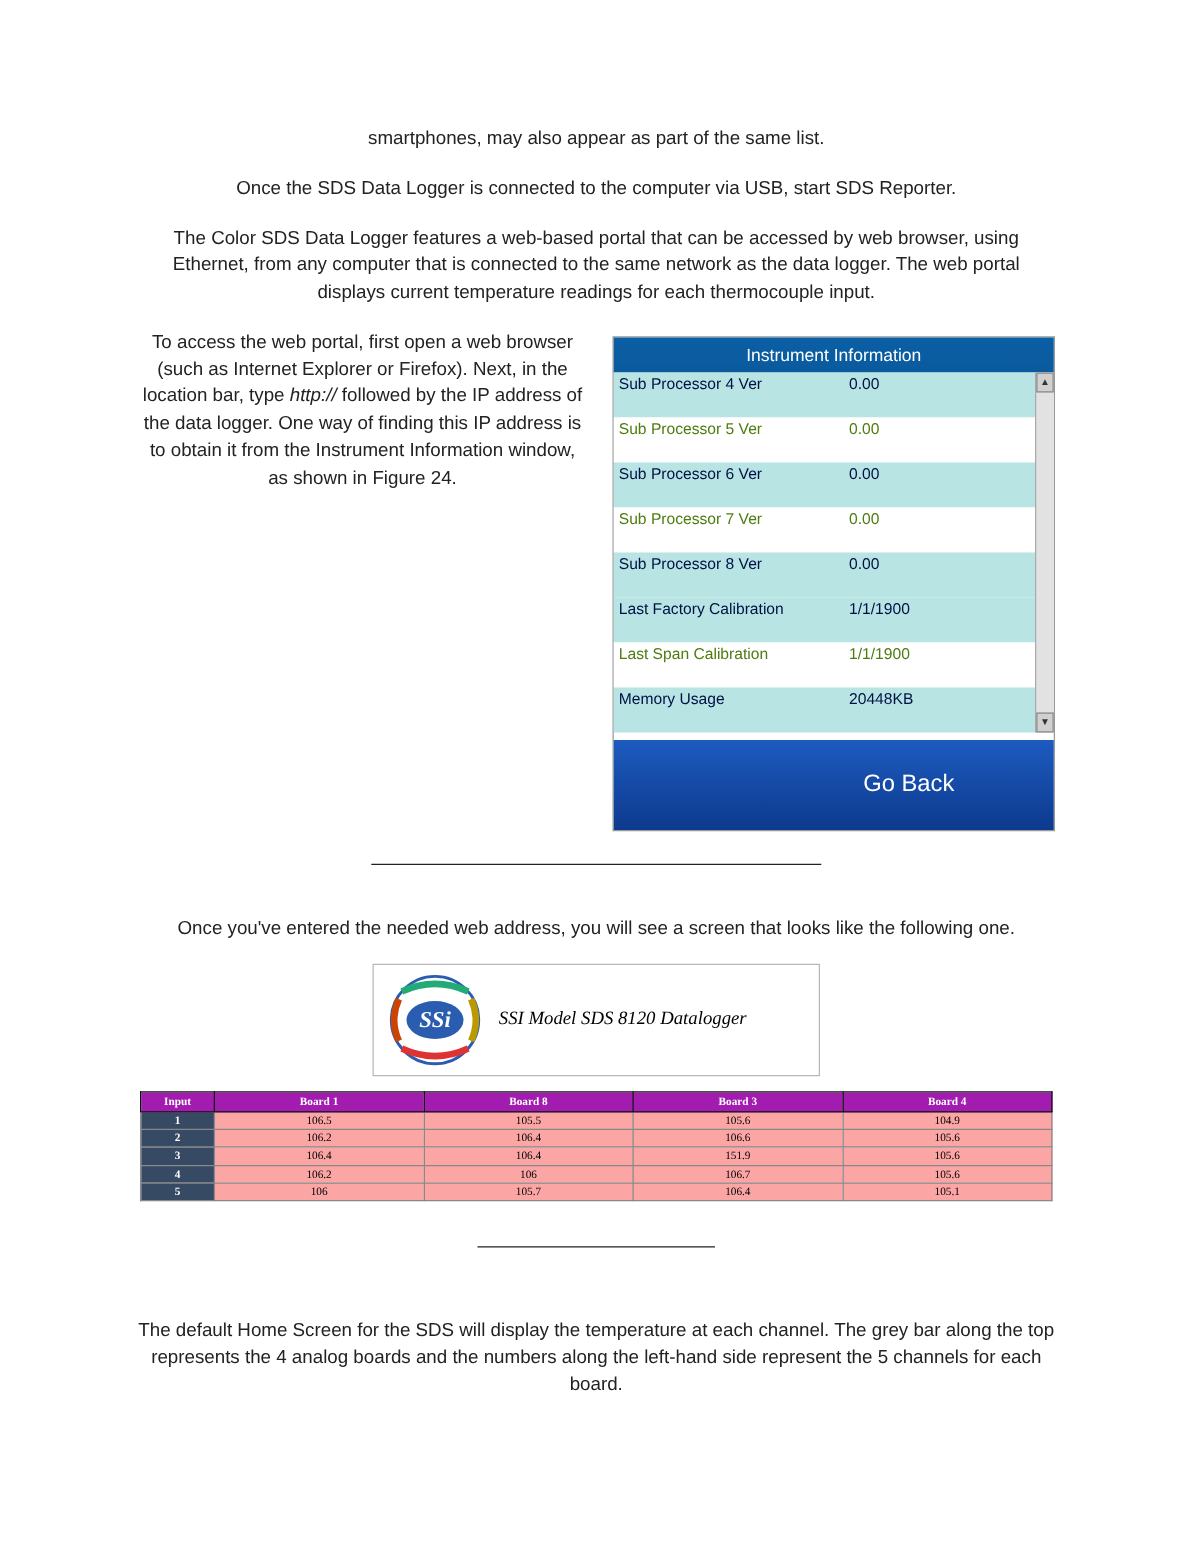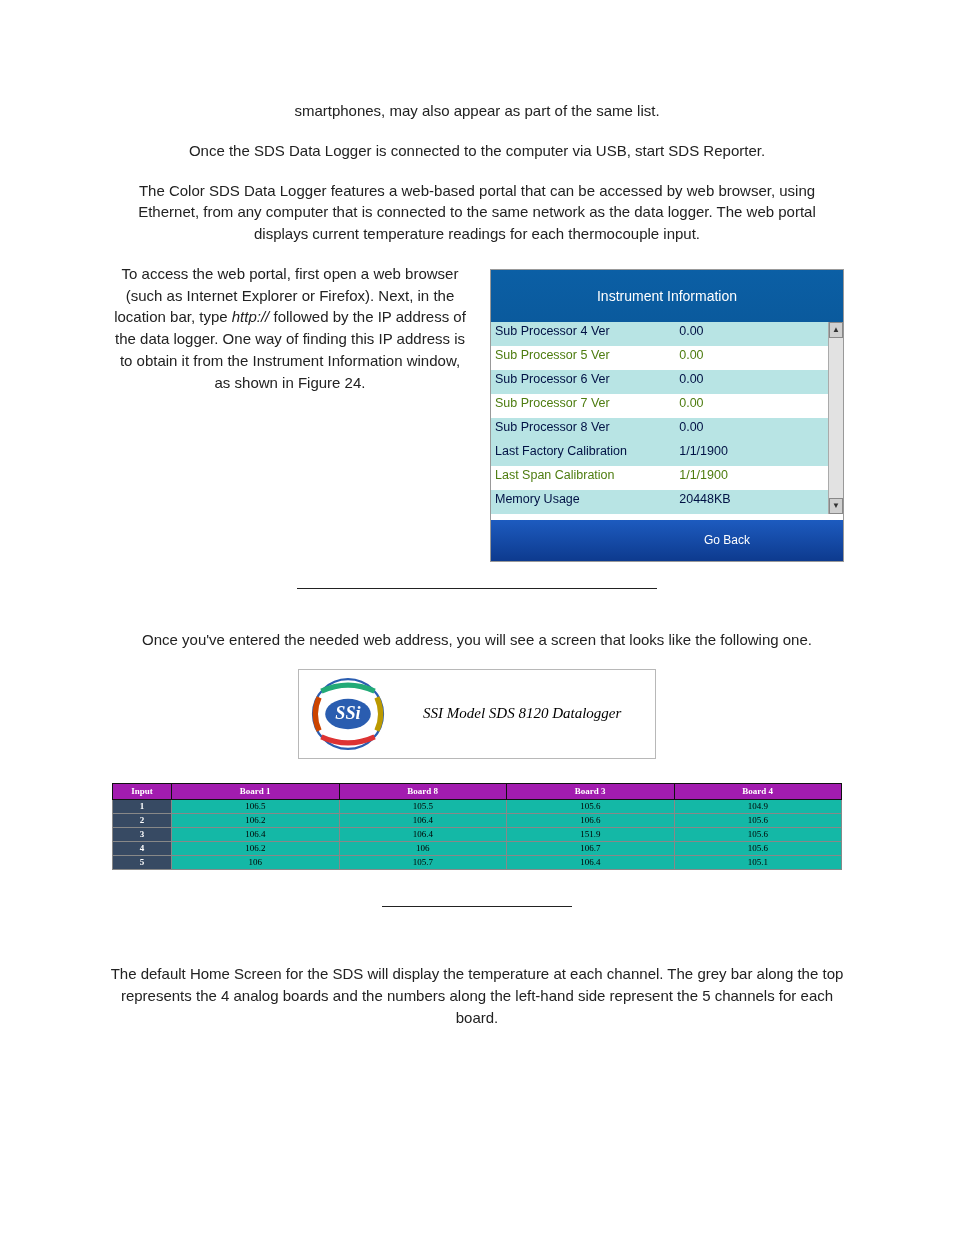--- a/index.html
+++ b/index.html
@@ -29,35 +29,35 @@
   .instr-panel {
     width: 352px;
     border: 1px solid #999;
     background: #fff;
   }
   .instr-title {
     background: linear-gradient(#0b5fa5, #0a5a9d);
     color: #fff;
     font-size: 14px;
     text-align: center;
-    padding: 16px 0;
+    padding: 4px 0;
     font-family: Verdana, sans-serif;
   }
   .instr-body {
     display: flex;
   }
   .instr-rows {
     flex: 1;
   }
   .instr-row {
     display: flex;
     font-family: Verdana, Tahoma, sans-serif;
     font-size: 12.5px;
     padding: 0 4px;
-    height: 24px;
+    height: 36px;
     line-height: 18px;
   }
   .instr-row .lbl { flex: 0 0 56%; }
   .instr-row .val { flex: 1; }
   .row-blue { background: #b8e4e4; color: #014; }
   .row-white { background: #fff; color: #4d7c0f; justify-content: center; }
   .highlight-box {
     outline: 2px solid #d40000;
     outline-offset: -1px;
     position: relative;
@@ -79,46 +79,46 @@
     align-items: center;
     justify-content: center;
     font-size: 8px;
     color: #333;
     cursor: pointer;
   }
   .go-back-bar {
     background: linear-gradient(#1d5bbf, #0d3a8e);
     color: #fff;
     font-family: Verdana, sans-serif;
-    font-size: 12px;
+    font-size: 19px;
     text-align: center;
-    padding: 12px 0;
+    padding: 22px 0;
     margin-top: 6px;
     cursor: pointer;
     text-indent: 120px;
   }
   .caption-rule {
     width: 360px;
     border: none;
     border-top: 1px solid #222;
     margin: 26px auto 40px auto;
   }
   
   .portal-wrap {
     width: 730px;
     margin: 0 auto 12px auto;
   }
   .portal-head {
     display: flex;
     align-items: center;
-    gap: 32px;
+    gap: 8px;
     border: 1px solid #b8b8b8;
     padding: 6px 6px;
     width: 344px;
-    margin: 0 auto 24px auto;
+    margin: 0 auto 12px auto;
   }
   .ssi-logo {
     width: 86px;
     height: 76px;
     position: relative;
   }
   .ssi-logo svg { width: 100%; height: 100%; }
   .portal-title {
     font-family: "Times New Roman", serif;
     font-size: 15px;
@@ -138,21 +138,21 @@
     font-weight: bold;
     padding: 1px 0;
     border: 1px solid #111;
   }
   .tc-table th.input-th { width: 58px; }
   .tc-table td {
     text-align: center;
     padding: 0;
     border: 1px solid #888;
     color: #000;
-    background: #14b8a6;
+    background: #fca5a5;
   }
   .tc-table td.row-label {
     background: #374a63;
     color: #fff;
     font-weight: bold;
   }
   .caption-rule-2 {
     width: 190px;
     border: none;
     border-top: 1px solid #222;

